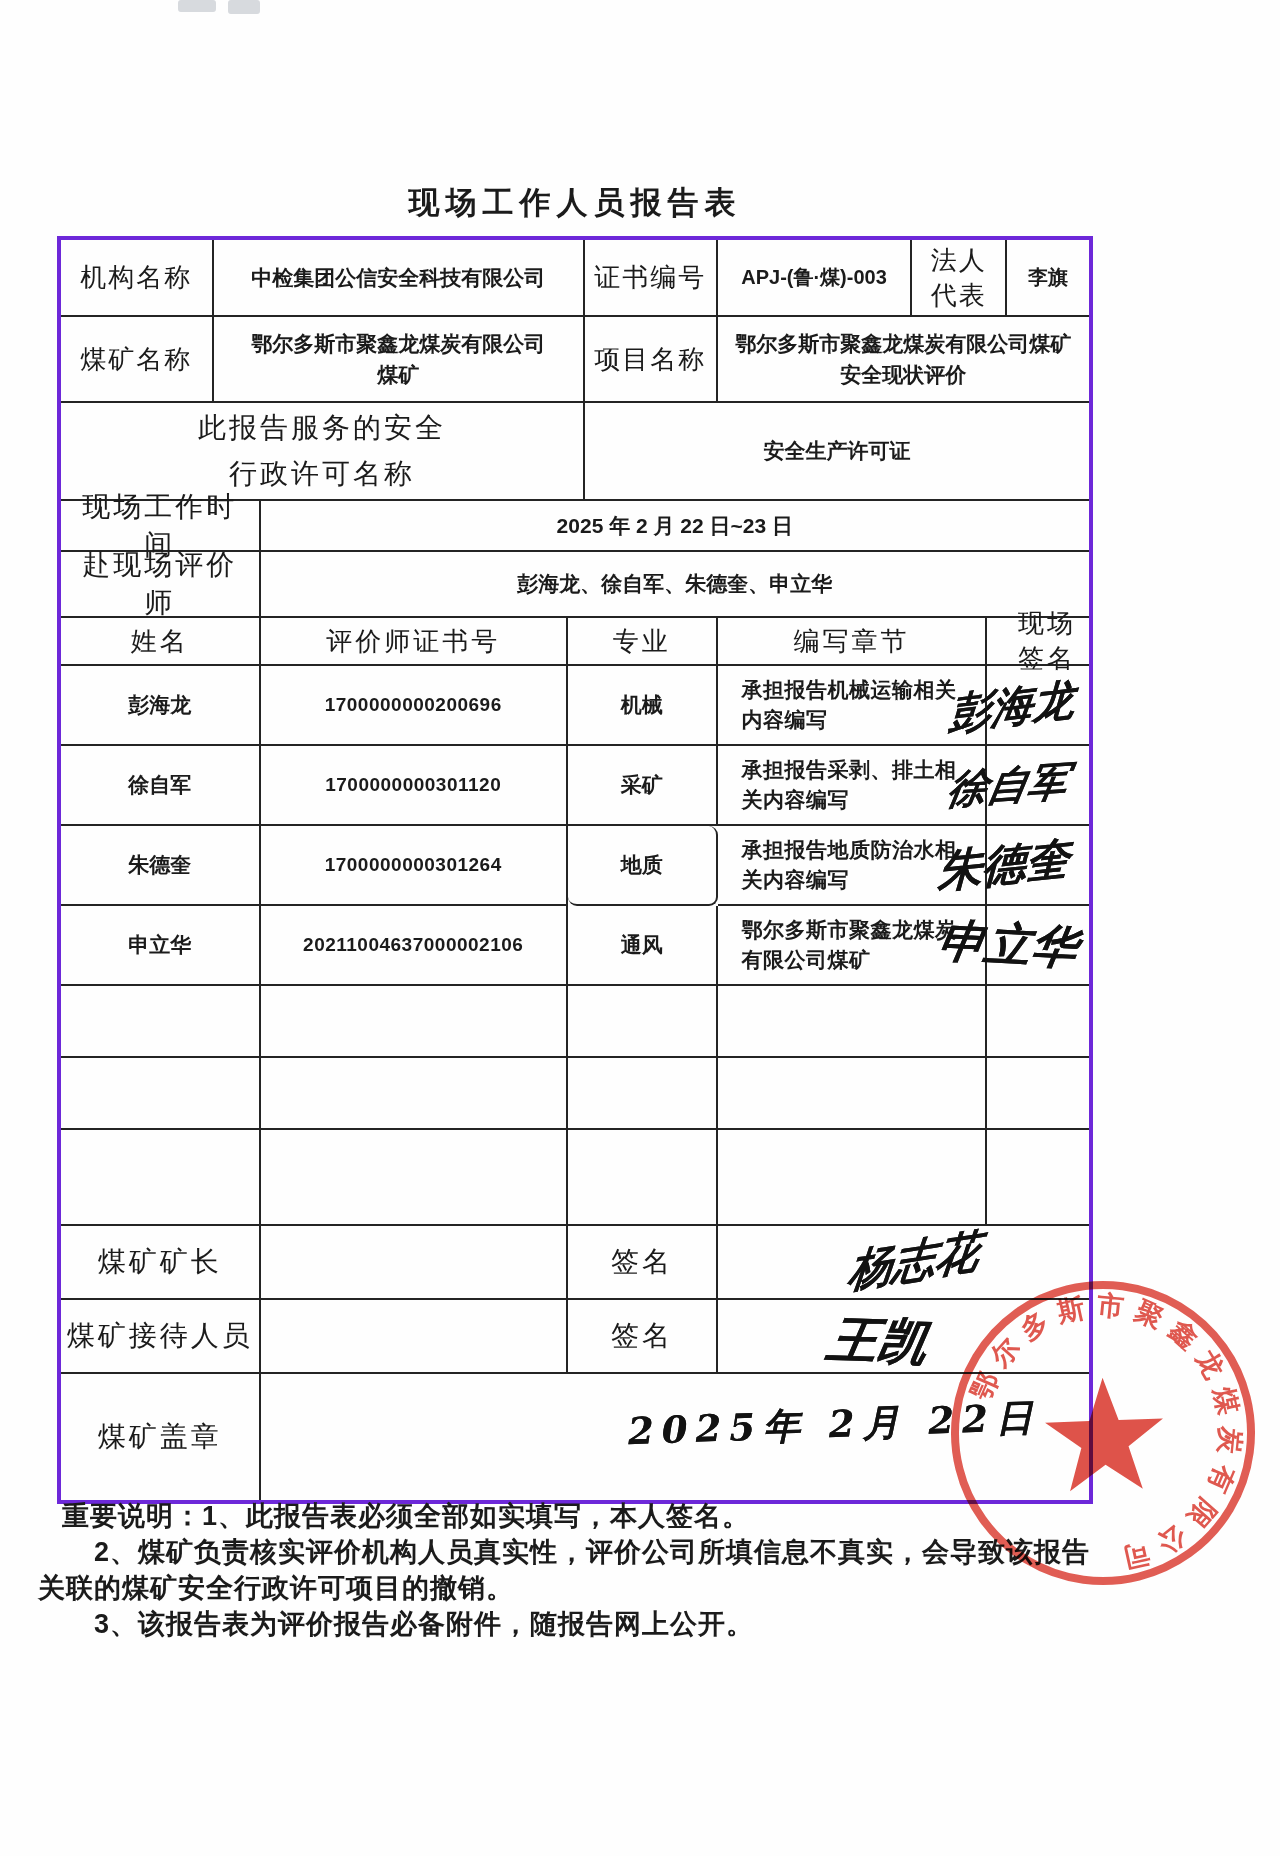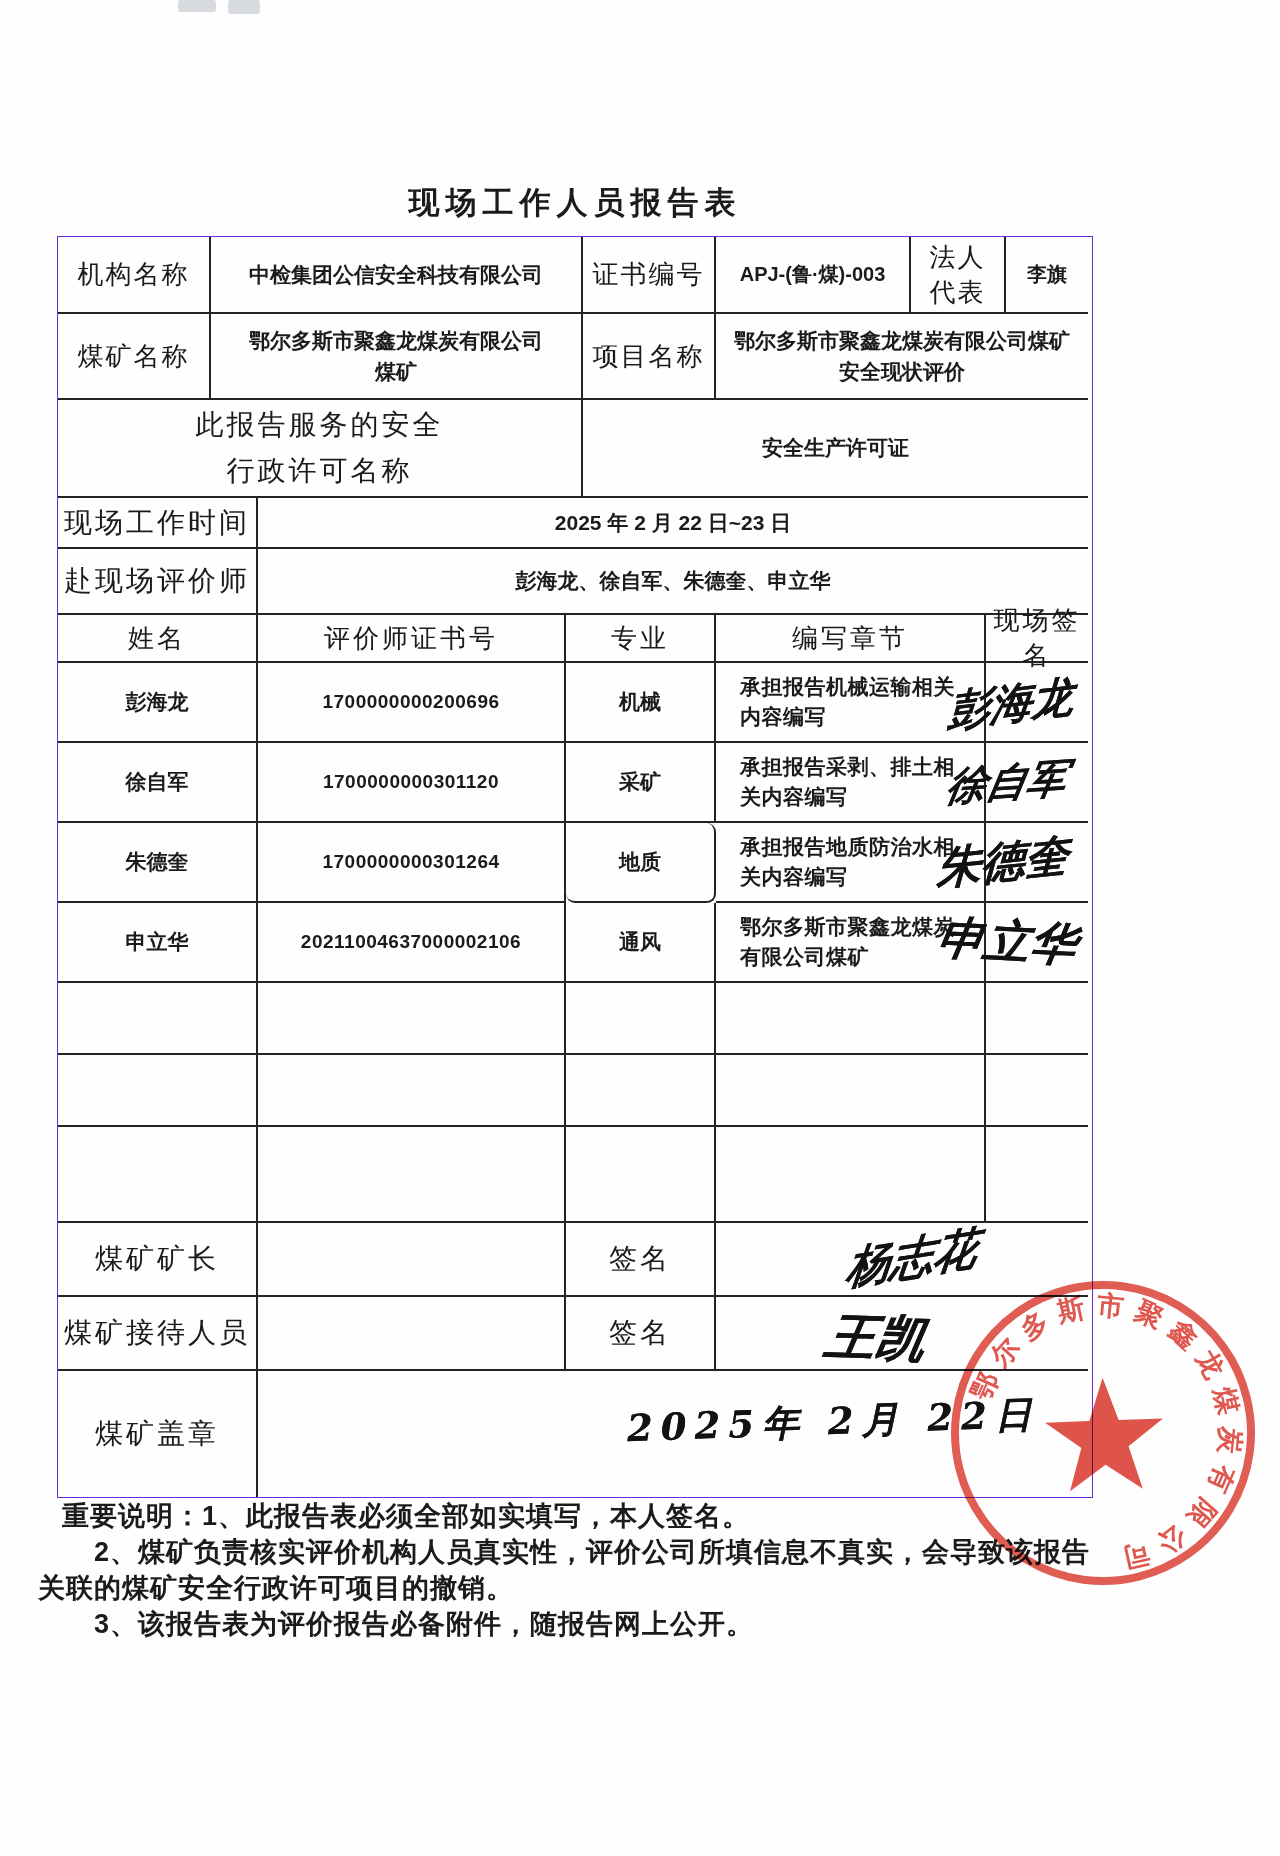--- a/index.html
+++ b/index.html
@@ -5,21 +5,21 @@
   html,body{margin:0;padding:0;background:#ffffff;}
   body{font-family:"Liberation Sans","DejaVu Sans",sans-serif;color:#1b1b1b;}
   .page{position:relative;width:1280px;height:1856px;background:#fefefe;overflow:hidden;}
 
   
   .artifact{position:absolute;background:#b7bcc2;opacity:.55;border-radius:3px;}
 
   .doc-title{position:absolute;left:57px;top:182px;width:1036px;text-align:center;
     font-size:31px;font-weight:700;letter-spacing:6px;}
 
-  .tbl{position:absolute;left:57px;top:236px;width:1036px;border:1px solid #6d28d9;box-sizing:border-box;}
+  .tbl{position:absolute;left:57px;top:236px;width:1036px;border:4px solid #6d28d9;box-sizing:border-box;}
   .row{display:flex;width:100%;box-sizing:border-box;}
   .cell{box-sizing:border-box;border-right:2px solid #242424;border-bottom:2px solid #242424;
     display:flex;align-items:center;justify-content:center;text-align:center;
     padding:2px 6px;overflow:visible;position:relative;}
   .row .cell:last-child{border-right:none;}
   .row:last-child .cell{border-bottom:none;}
 
   .lbl{font-size:26px;font-weight:500;letter-spacing:2px;}
   .lbl-big{font-size:28px;font-weight:500;letter-spacing:3px;}
   .val{font-size:21px;font-weight:700;}
@@ -102,21 +102,21 @@
     <div class="row" style="height:66px;">
       <div class="cell lbl-big" style="width:200px;">赴现场评价师</div>
       <div class="cell val" style="width:830px;">彭海龙、徐自军、朱德奎、申立华</div>
     </div>
 
     <div class="row" style="height:48px;">
       <div class="cell hdr" style="width:200px;">姓名</div>
       <div class="cell hdr" style="width:308px;">评价师证书号</div>
       <div class="cell hdr" style="width:150px;">专业</div>
       <div class="cell hdr" style="width:270px;">编写章节</div>
-      <div class="cell hdr" style="width:102px;">现场签名</div>
+      <div class="cell hdr" style="width:102px;padding-left:24px;">现场签名</div>
     </div>
 
     <div class="row" style="height:80px;">
       <div class="cell val" style="width:200px;">彭海龙</div>
       <div class="cell num" style="width:308px;">1700000000200696</div>
       <div class="cell val" style="width:150px;">机械</div>
       <div class="cell chapter" style="width:270px;">承担报告机械运输相关内容编写</div>
       <div class="cell sig-cell" style="width:102px;">
         <span class="hand sig1">彭海龙</span>
       </div>

